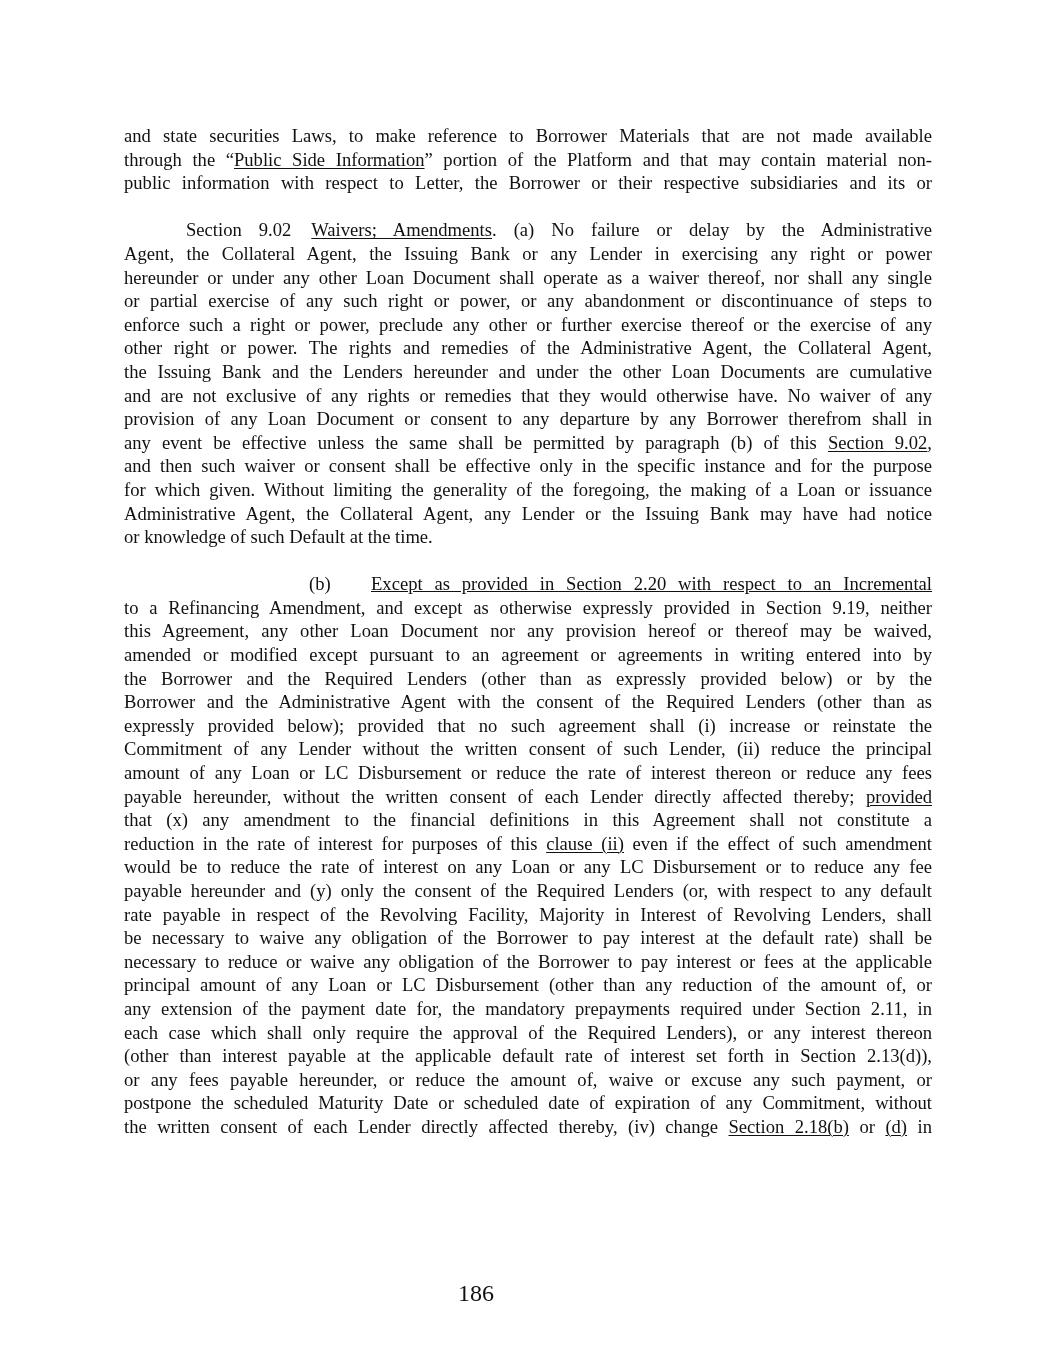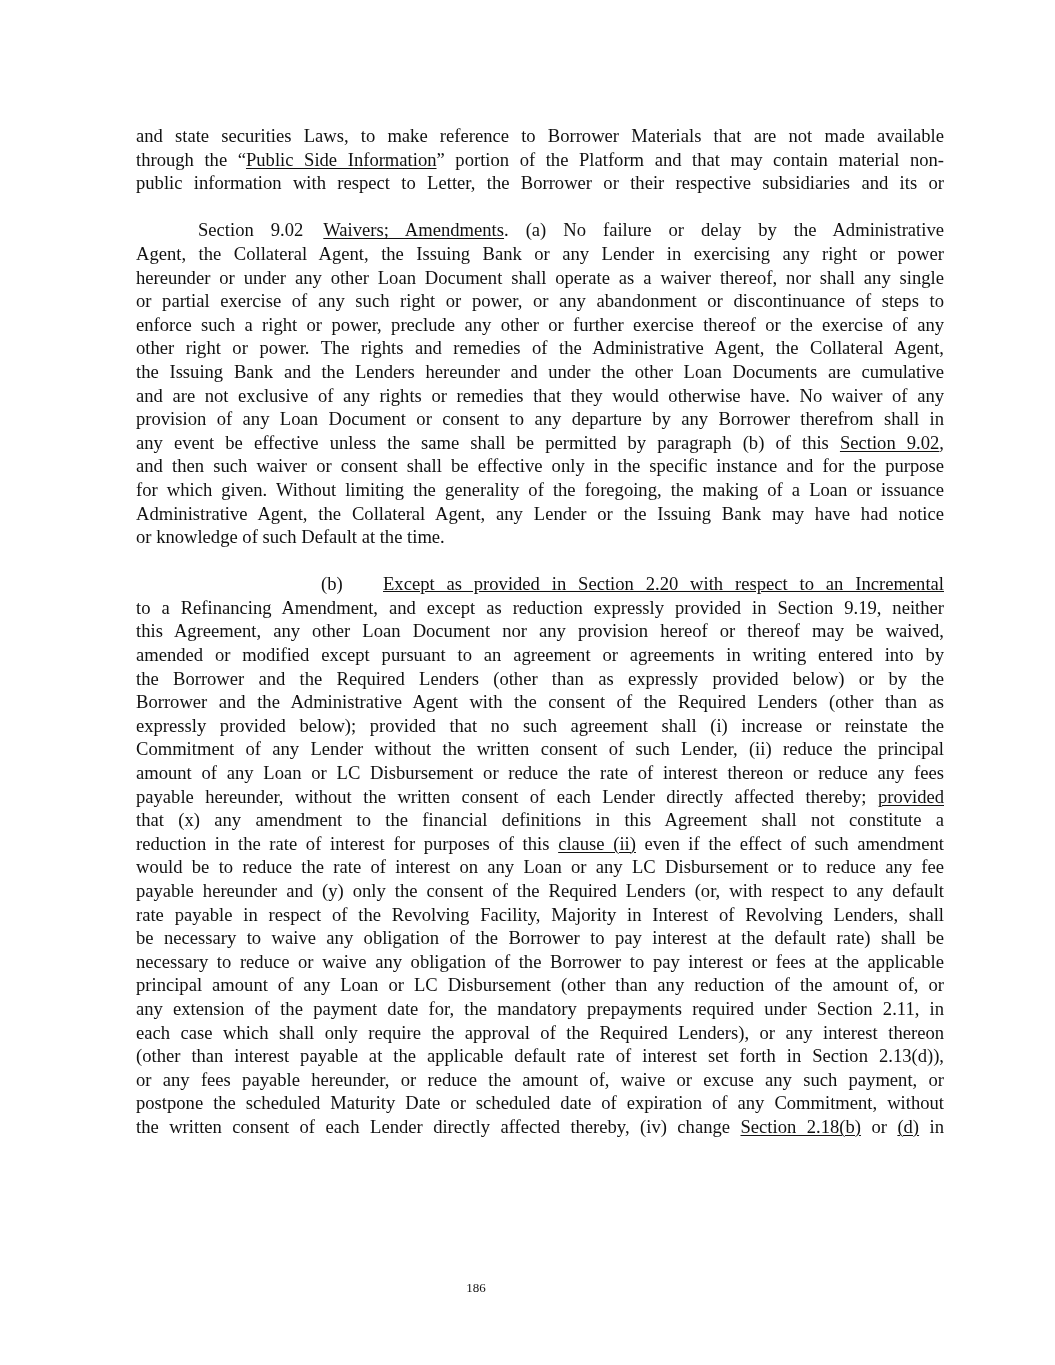--- a/index.html
+++ b/index.html
@@ -15,21 +15,20 @@
     font-family: "Liberation Serif", "DejaVu Serif", serif;
     color: #111111;
   }
   .page {
     position: absolute;
     left: 124px;
     top: 124px;
     width: 808px;
     font-size: 18.6px;
     line-height: 23.6px;
-    margin-left: 12px;
   }
   .para {
     margin: 0;
     text-align: justify;
     text-align-last: left;
   }
   .line {
     display: block;
     text-align: justify;
     text-align-last: justify;
@@ -61,21 +60,21 @@
   .b-label .tab {
     display: inline-block;
     width: 62px;
   }
   .page-number {
     position: absolute;
     left: 0;
     width: 952px;
     top: 1280px;
     text-align: center;
-    font-size: 13px;
+    font-size: 24px;
     font-family: "Liberation Serif", "DejaVu Serif", serif;
   }
 </style>
 </head>
 <body>
 
 <div class="page">
 
   <div class="para">
     <span class="line">and state securities Laws, to make reference to Borrower Materials that are not made available</span>
@@ -99,21 +98,21 @@
     <span class="line">and then such waiver or consent shall be effective only in the specific instance and for the purpose</span>
     <span class="line">for which given.  Without limiting the generality of the foregoing, the making of a Loan or issuance</span>
     <span class="line">Administrative Agent, the Collateral Agent, any Lender or the Issuing Bank may have had notice</span>
     <span class="line last">or knowledge of such Default at the time.</span>
   </div>
 
   <div class="gap"></div>
 
   <div class="para">
     <span class="line b-label"><span class="tab">(b)</span><span>Except as provided in Section 2.20 with respect to an Incremental</span></span>
-    <span class="line">to a Refinancing Amendment, and except as reduction expressly provided in Section 9.19, neither</span>
+    <span class="line">to a Refinancing Amendment, and except as otherwise expressly provided in Section 9.19, neither</span>
     <span class="line">this Agreement, any other Loan Document nor any provision hereof or thereof may be waived,</span>
     <span class="line">amended or modified except pursuant to an agreement or agreements in writing entered into by</span>
     <span class="line">the Borrower and the Required Lenders (other than as expressly provided below) or by the</span>
     <span class="line">Borrower and the Administrative Agent with the consent of the Required Lenders (other than as</span>
     <span class="line">expressly provided below); provided that no such agreement shall (i) increase or reinstate the</span>
     <span class="line">Commitment of any Lender without the written consent of such Lender, (ii) reduce the principal</span>
     <span class="line">amount of any Loan or LC Disbursement or reduce the rate of interest thereon or reduce any fees</span>
     <span class="line"><span>payable hereunder, without the written consent of each Lender directly affected thereby; </span><span class="u">provided</span></span>
     <span class="line">that (x) any amendment to the financial definitions in this Agreement shall not constitute a</span>
     <span class="line"><span>reduction in the rate of interest for purposes of this </span><span class="u">clause (ii)</span><span> even if the effect of such amendment</span></span>

